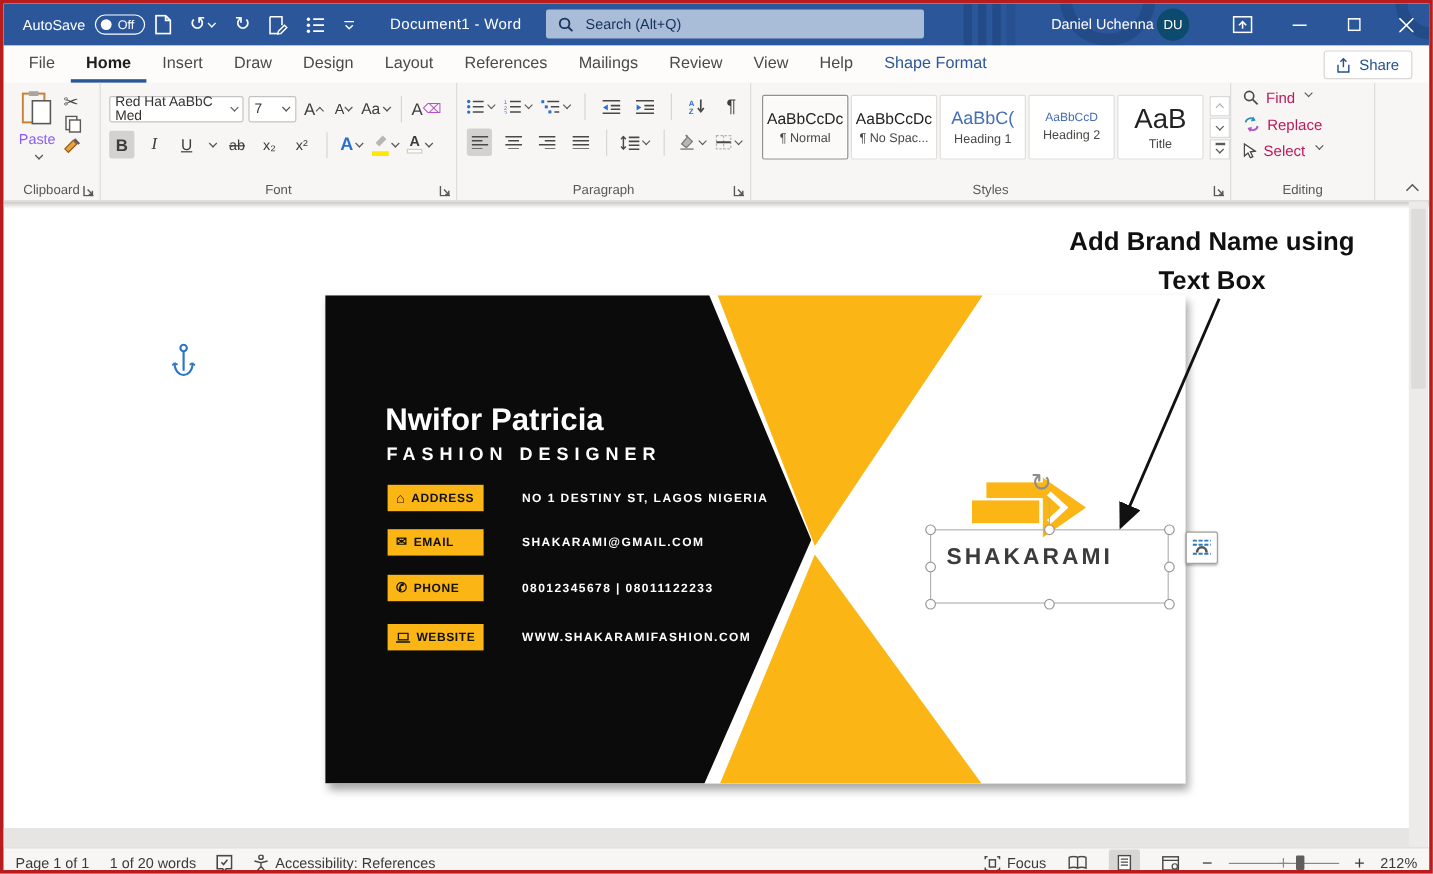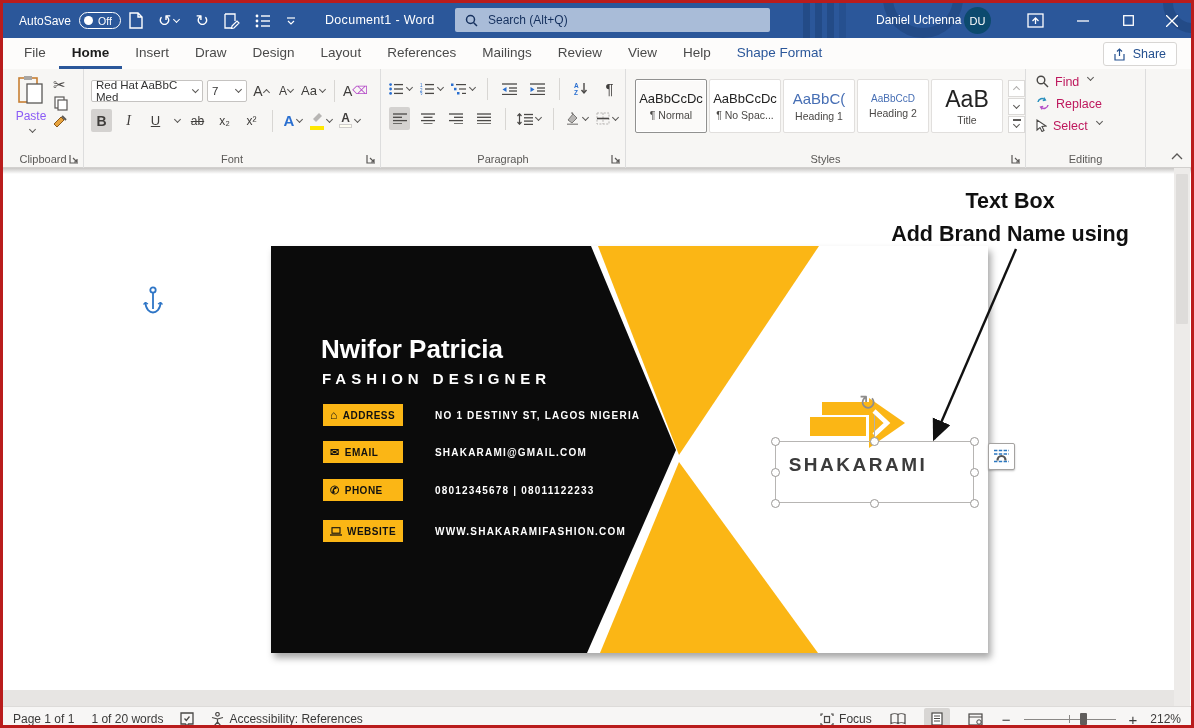--- a/index.html
+++ b/index.html
@@ -592,22 +592,22 @@
     <div class="abs" style="left:985px;top:275px;width:27px;height:27px;background:#fff;border:1px solid #a5a3a1;border-radius:2px;box-shadow:0 1px 2px rgba(0,0,0,.25);display:flex;align-items:center;justify-content:center">
       <svg width="17" height="17" viewBox="0 0 17 17">
         <line x1="1" y1="2.5" x2="16" y2="2.5" stroke="#2b77c0" stroke-width="1.6" stroke-dasharray="3.4,1.4"></line>
         <line x1="1" y1="6" x2="16" y2="6" stroke="#2b77c0" stroke-width="1.6" stroke-dasharray="3.4,1.4"></line>
         <line x1="1" y1="13.5" x2="16" y2="13.5" stroke="#2b77c0" stroke-width="1.6" stroke-dasharray="3.4,1.4"></line>
         <path d="M4.5,12.5 a4,4.5 0 0 1 8,0" fill="none" stroke="#555" stroke-width="2.2"></path>
       </svg>
     </div>
 
     <div class="annotation">
+      <div>Add Brand Name using</div>
       <div>Text Box</div>
-      <div>Add Brand Name using</div>
     </div>
 
     <svg class="abs" style="left:915px;top:78px" width="105" height="200" viewBox="0 0 105 200">
       <defs>
         <marker id="ah" markerWidth="10" markerHeight="9" refX="8" refY="4" orient="auto">
             <path d="M0,0 L9,4 L0,8 z" fill="#111"></path>
           </marker>
       </defs>
       <line x1="98" y1="3" x2="16" y2="193" stroke="#111" stroke-width="2.4" marker-end="url(#ah)"></line>
     </svg>

